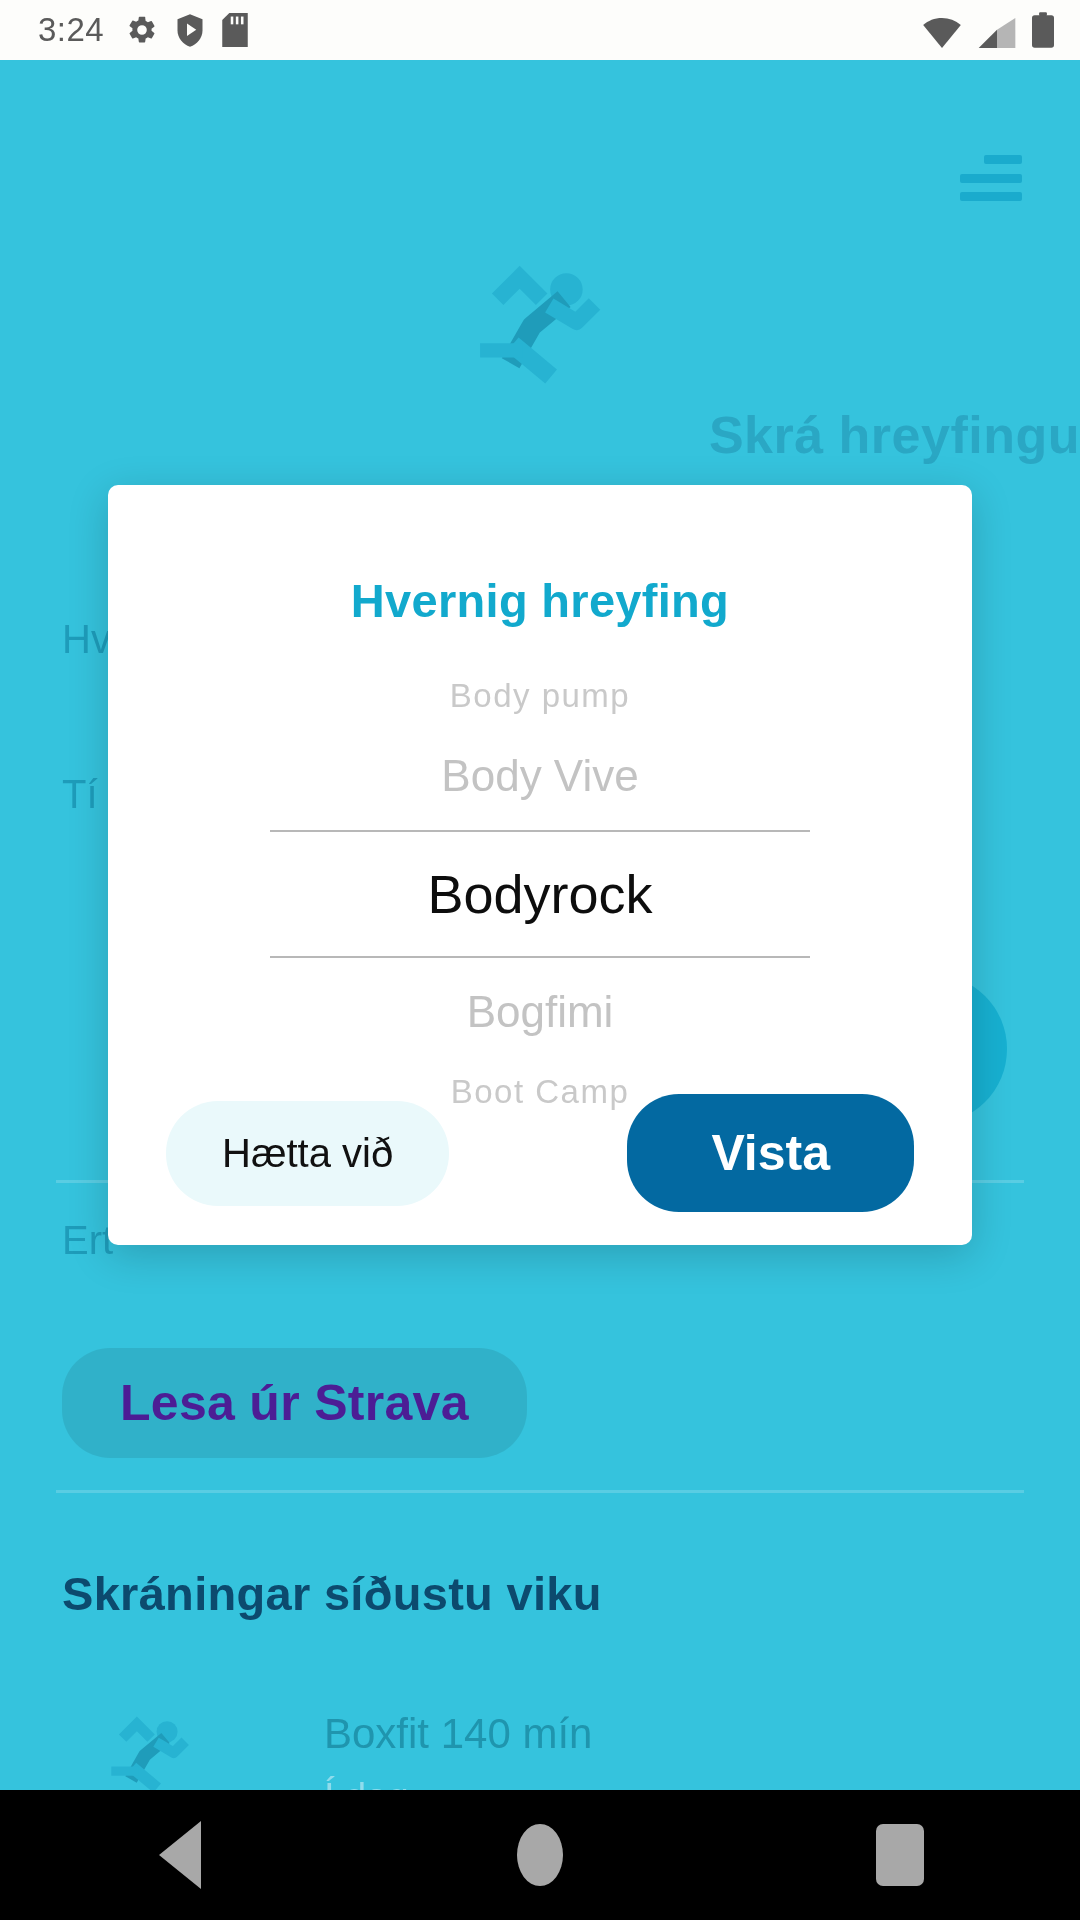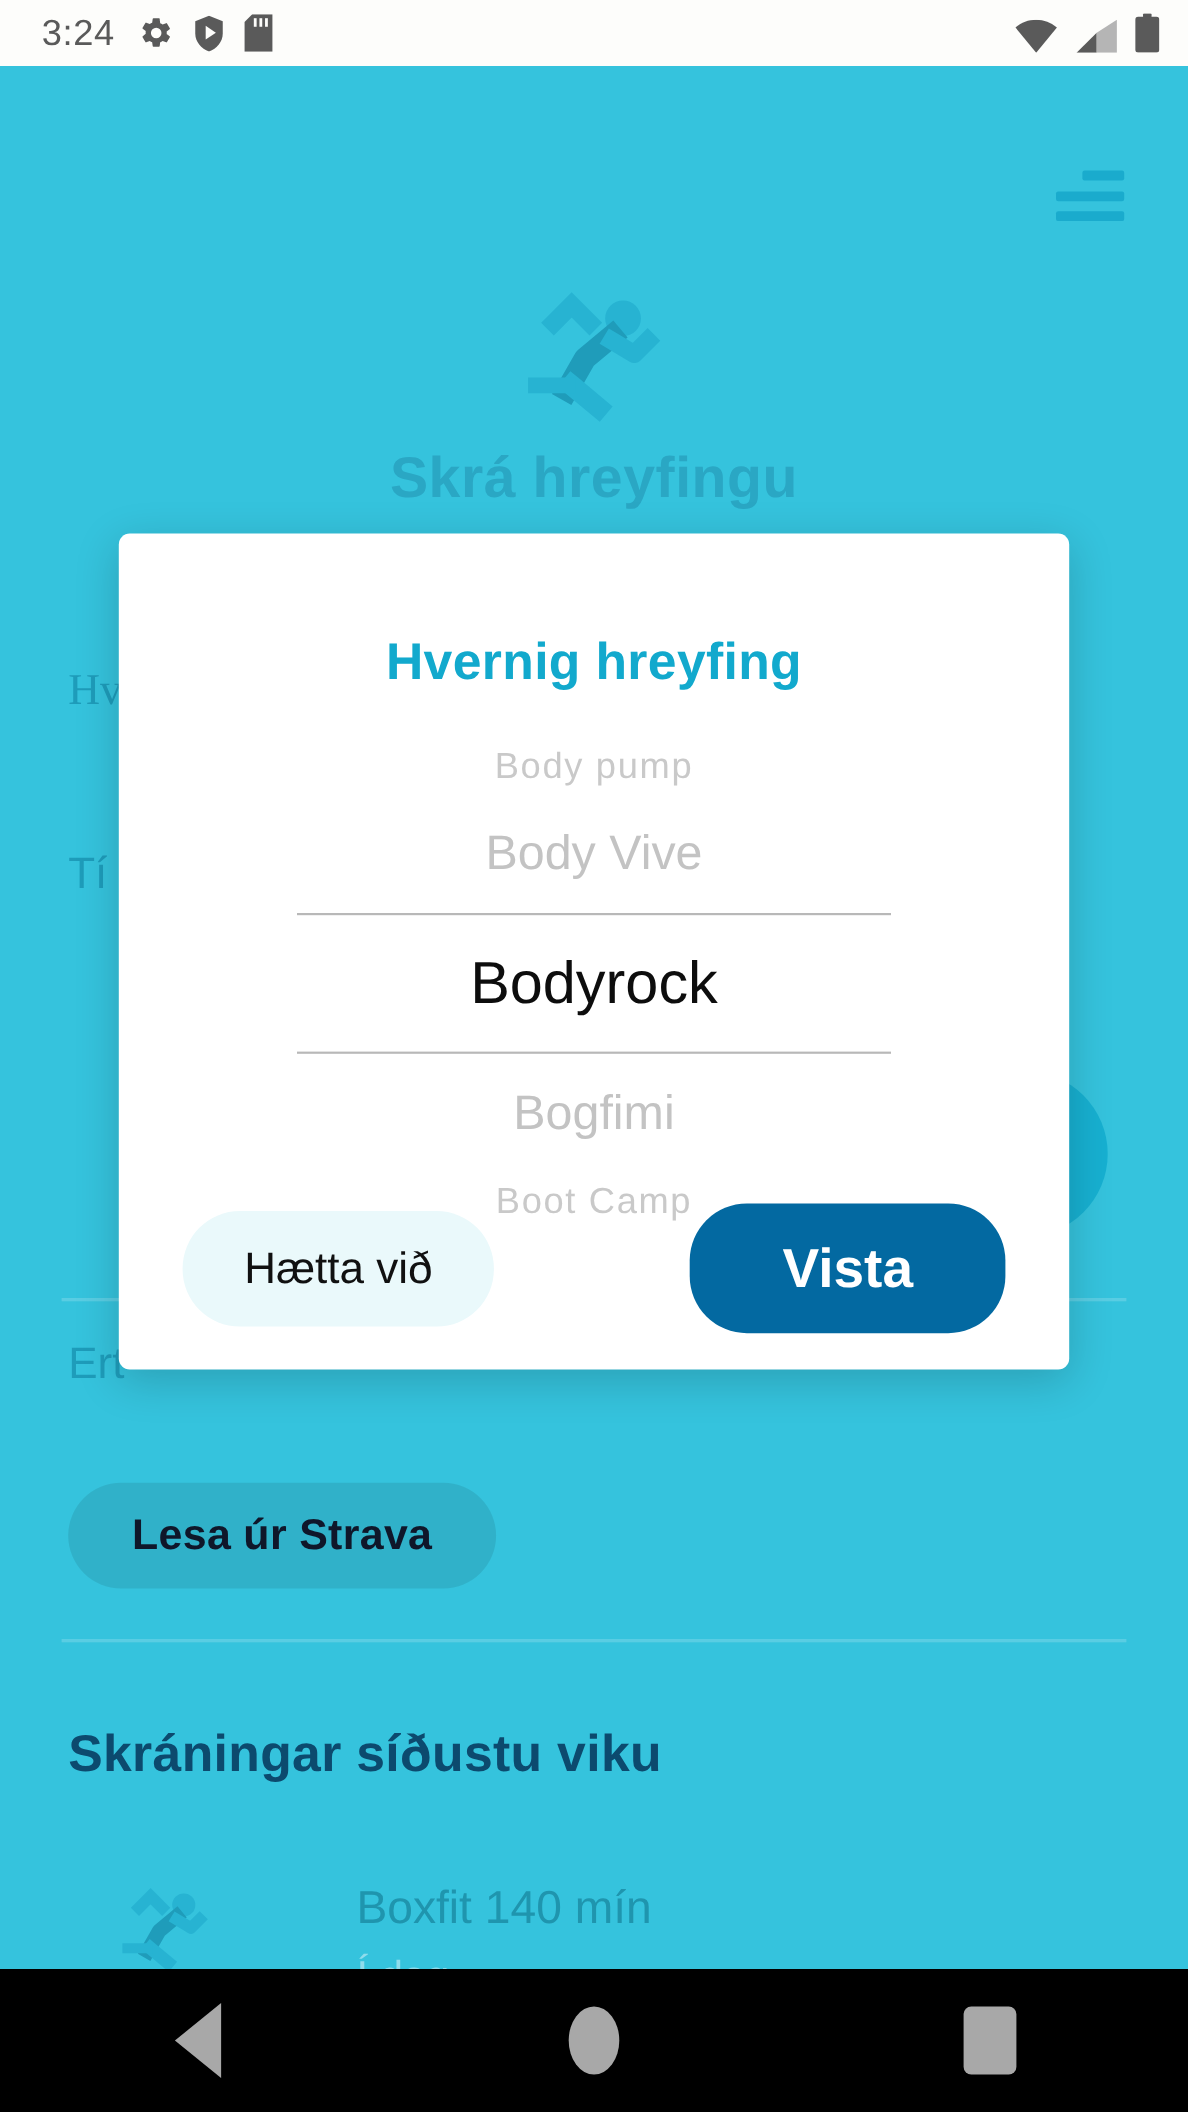--- a/index.html
+++ b/index.html
@@ -30,45 +30,45 @@
     position:absolute; top:95px; right:58px; width:62px; height:46px;
     display:flex; flex-direction:column; align-items:flex-end; justify-content:space-between;
   }
   .hamburger i{ display:block; height:9px; background:#1aabcd; border-radius:2px; }
   .hamburger i:nth-child(1){ width:38px; }
   .hamburger i:nth-child(2){ width:62px; }
   .hamburger i:nth-child(3){ width:62px; }
 
   .hero-icon{ position:absolute; top:205px; left:50%; transform:translateX(-50%); width:130px; height:130px; }
   .hero-title{
-    position:absolute; top:345px; width:1080px; text-align:center;
+    position:absolute; top:345px; width:1080px; text-align:right;
     font-size:52px; font-weight:700; color:#2aa7c4; letter-spacing:.5px;
   }
 
   .bg-label{ position:absolute; font-size:40px; color:#1e9cba; white-space:nowrap; }
-  .bg-label.l1{ top:543px; left:62px;font-family:Liberation Serif, serif; }
+  .bg-label.l1{ top:557px; left:62px; }
   .bg-label.l2{ top:712px; left:62px; }
   .bg-label.l3{ top:1158px; left:62px; }
 
   .bg-circle{
     position:absolute; top:914px; left:857px; width:150px; height:150px;
     border-radius:50%; background:#17b0d1;
   }
 
   .bg-divider{
     position:absolute; left:56px; width:968px; height:3px; background:rgba(255,255,255,.18);
   }
   .bg-divider.d1{ top:1120px; }
   .bg-divider.d2{ top:1430px; }
 
   .strava-btn{
     position:absolute; top:1288px; left:62px;
     padding:26px 58px; border-radius:48px;
     background:rgba(0,0,0,.09);
-    font-size:39px; font-weight:700; color:#0f172a; letter-spacing:.3px;
+    font-size:50px; font-weight:700; color:#4c1d95; letter-spacing:.3px;
   }
 
   .section-title{
     position:absolute; top:1506px; left:62px;
     font-size:47px; font-weight:700; color:#0c4a6e; letter-spacing:.3px;
   }
 
   .entry{ position:absolute; top:1650px; left:108px; display:flex; align-items:flex-start;gap:40px; }
   .entry-icon{ width:84px; height:84px; margin-top:6px; }
   .entry-text{ margin-left:92px; }

